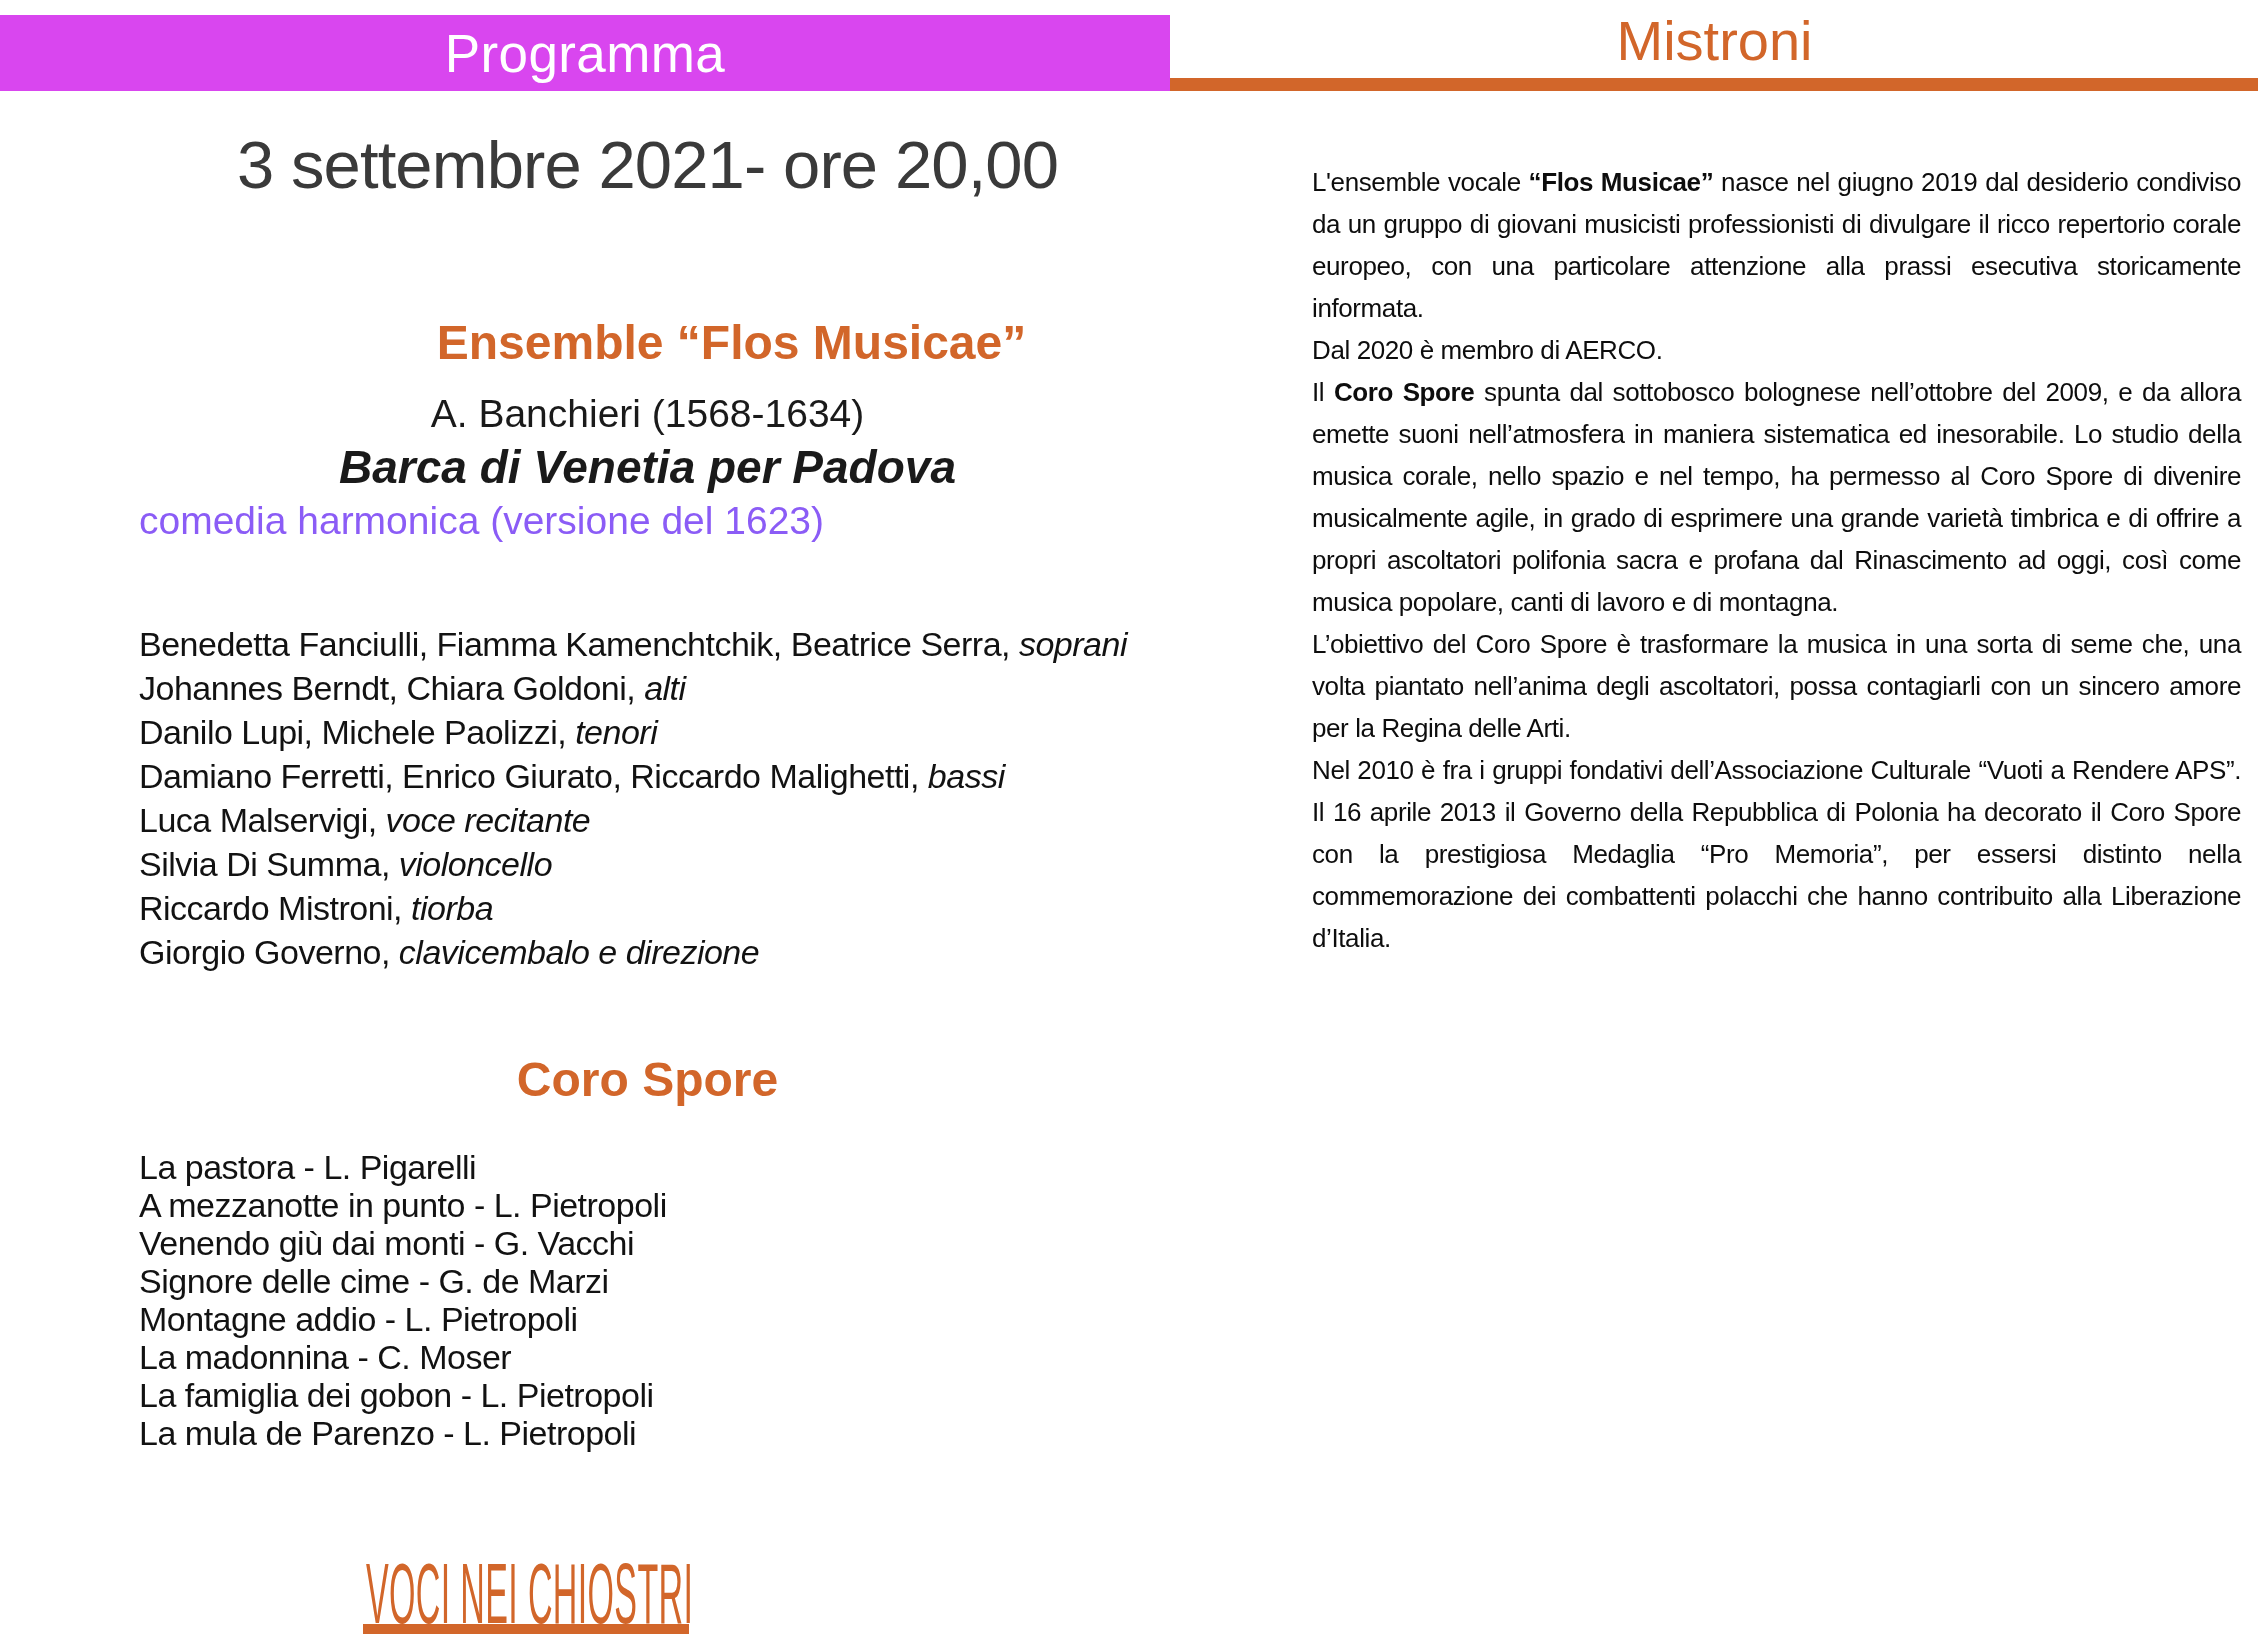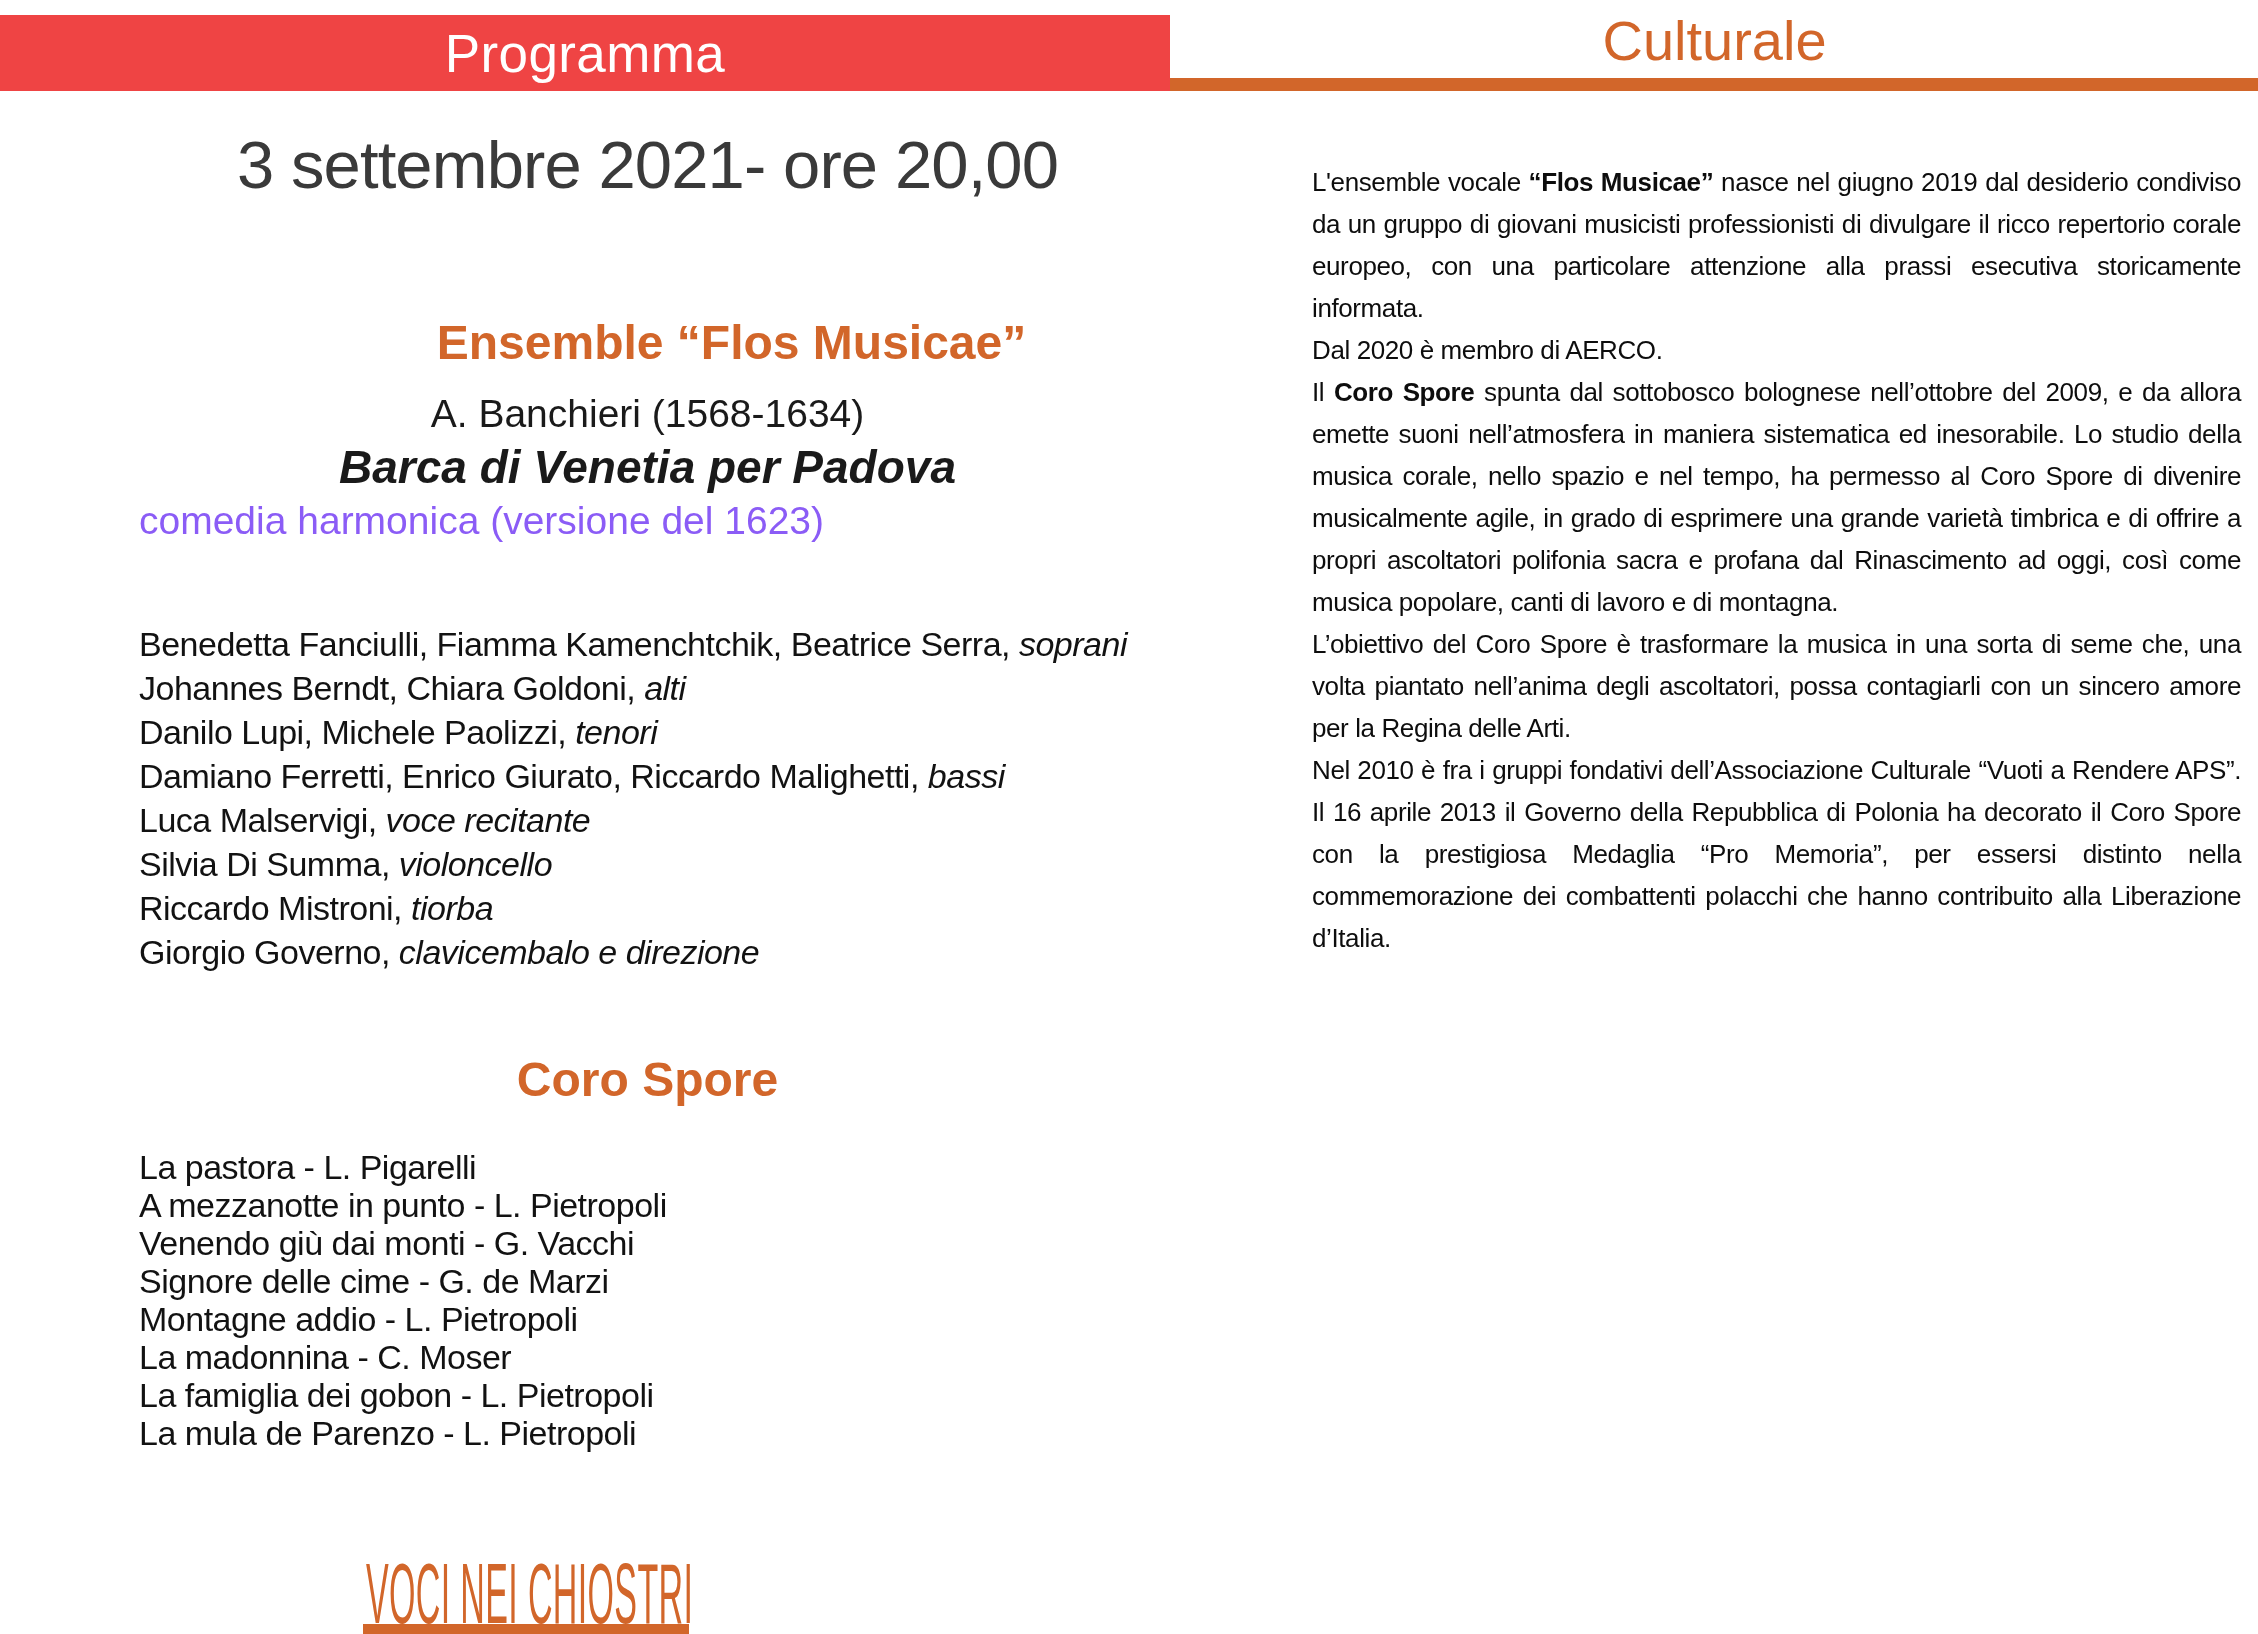--- a/index.html
+++ b/index.html
@@ -14,21 +14,21 @@
     overflow: hidden;
     font-family: "Liberation Sans", sans-serif;
     color: #121212;
   }
 
   
   .band-left {
     position: absolute;
     left: 0; top: 15px;
     width: 1170px; height: 76px;
-    background: #ef4444;
+    background: #d946ef;
     display: flex;
     align-items: center;
     justify-content: center;
   }
   .band-left .tab-label {
     color: #ffffff;
     font-size: 53px;
     letter-spacing: 0.4px;
   }
   .biografie-title {
@@ -154,21 +154,21 @@
   .bio-coro-p2    { margin-top: 42px; }
   .bio-coro-p3    { margin-top: 42px; }
   .bold { font-weight: bold; }
 </style>
 </head>
 <body>
 
 <div class="band-left">
   <span class="tab-label">Programma</span>
 </div>
-<div class="biografie-title">Culturale</div>
+<div class="biografie-title">Mistroni</div>
 <div class="bar-right"></div>
 
 <div class="left-col">
 
   <div class="date-title">3 settembre 2021- ore 20,00</div>
 
   <div class="ensemble-heading">Ensemble “Flos Musicae”</div>
 
   <div class="composer-line">A. Banchieri (1568-1634)</div>
   <div class="work-title">Barca di Venetia per Padova</div>

